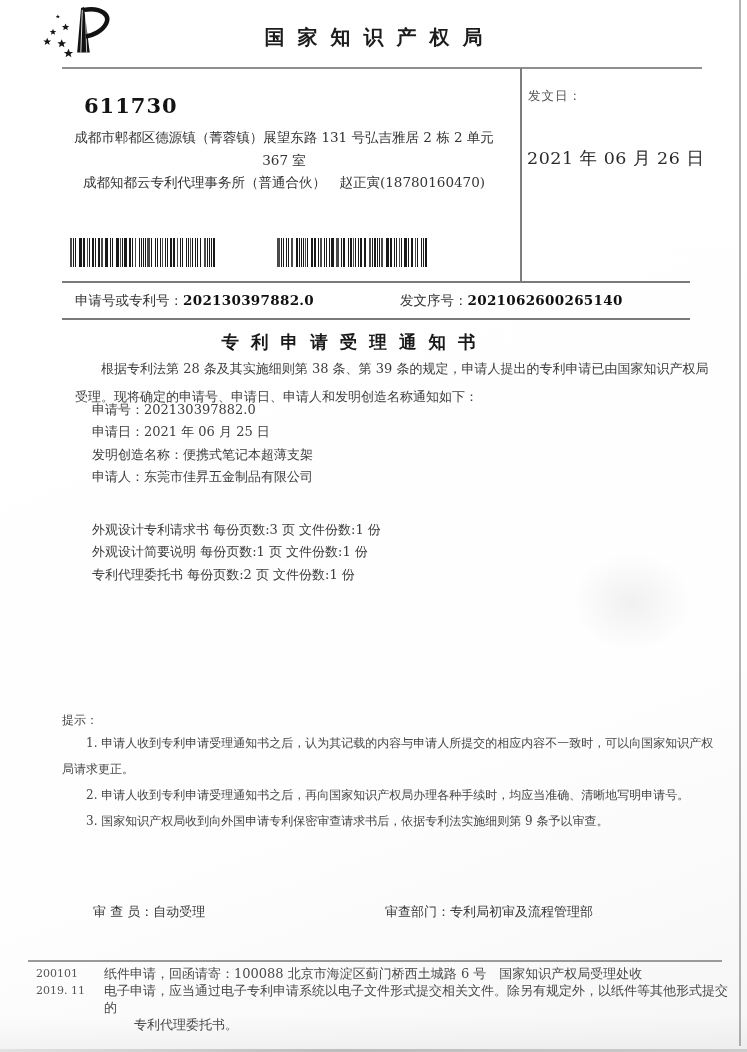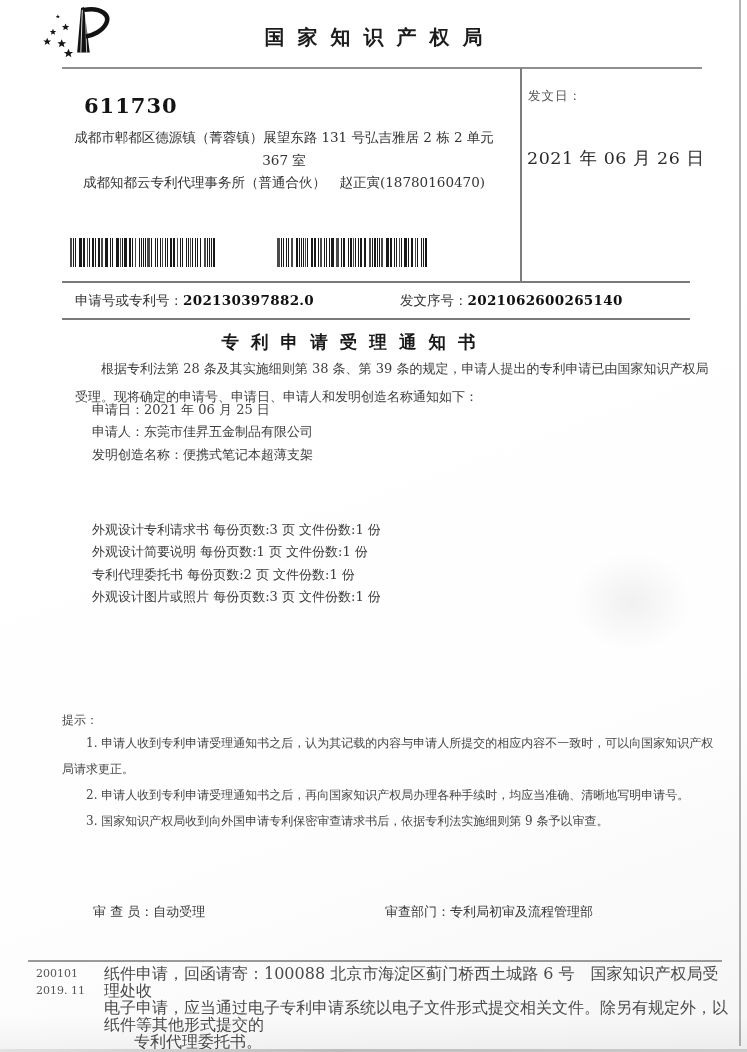--- a/index.html
+++ b/index.html
@@ -43,21 +43,21 @@
   
   .tips-label{left:62px;top:712px;font-size:12px;color:#444;}
   .tips{left:62px;top:730px;width:656px;font-size:12px;color:#464646;}
   .tips p{margin:0;text-indent:2em;line-height:26px;}
   
   .examiner{left:93px;top:903px;font-size:13px;color:#3a3a3a;}
   .dept{left:385px;top:903px;font-size:13px;color:#3a3a3a;}
   
   .rule-footer{left:28px;top:960px;width:694px;height:2px;background:#9a9a9a;}
   .footer-codes{left:36px;top:966px;font-size:11px;line-height:16.5px;color:#555;}
-  .footer-body{left:104px;top:965px;width:630px;font-size:16px;line-height:17px;color:#4a4a4a;}
+  .footer-body{left:104px;top:965px;width:630px;font-size:13px;line-height:17px;color:#4a4a4a;}
   .footer-body .cont{padding-left:30px;}
   
   .edge-right{left:739px;top:0;width:2px;height:1046px;background:rgba(130,130,130,.6);}
   .edge-bottom{left:0;right:0;bottom:0;height:3px;
     background:linear-gradient(90deg,#e2e2e2,#bdbdbd 45%,#cccccc);}
   .shade-bottom{left:0;right:0;bottom:3px;height:34px;
     background:linear-gradient(180deg,rgba(0,0,0,0) 0%,rgba(0,0,0,0.035) 100%);}
   .smudge{left:572px;top:552px;width:120px;height:100px;border-radius:50%;
     background:radial-gradient(ellipse at center,rgba(120,120,120,.10),rgba(120,120,120,0) 70%);}
   .logo{left:38px;top:6px;}
@@ -306,31 +306,31 @@
 
   <div class="abs refline ref1"><span>申请号或专利号：</span><b>202130397882.0</b></div>
   <div class="abs refline ref2"><span>发文序号：</span><b>2021062600265140</b></div>
 
   <div class="abs rule-mid2"></div>
 
   <div class="abs notice-title">专 利 申 请 受 理 通 知 书</div>
   <p class="abs intro">根据专利法第 28 条及其实施细则第 38 条、第 39 条的规定，申请人提出的专利申请已由国家知识产权局受理。现将确定的申请号、申请日、申请人和发明创造名称通知如下：</p>
 
   <div class="abs fields">
+    <div><span>申请号：</span><span>202130397882.0</span></div>
     <div><span>申请日：</span><span>2021 年 06 月 25 日</span></div>
+    <div><span>发明创造名称：</span><span>便携式笔记本超薄支架</span></div>
     <div><span>申请人：</span><span>东莞市佳昇五金制品有限公司</span></div>
-    <div><span>发明创造名称：</span><span>便携式笔记本超薄支架</span></div>
   </div>
 
 
   <div class="abs docs">
     <div>外观设计专利请求书 每份页数:3 页  文件份数:1 份</div>
     <div>外观设计简要说明 每份页数:1 页  文件份数:1 份</div>
     <div>专利代理委托书 每份页数:2 页  文件份数:1 份</div>
-    <div>外观设计图片或照片 每份页数:3 页  文件份数:1 份</div>
   </div>
 
   <div class="abs smudge"></div>
 
   <div class="abs tips-label">提示：</div>
   <div class="abs tips">
     <p>1. 申请人收到专利申请受理通知书之后，认为其记载的内容与申请人所提交的相应内容不一致时，可以向国家知识产权局请求更正。</p>
     <p>2. 申请人收到专利申请受理通知书之后，再向国家知识产权局办理各种手续时，均应当准确、清晰地写明申请号。</p>
     <p>3. 国家知识产权局收到向外国申请专利保密审查请求书后，依据专利法实施细则第 9 条予以审查。</p>
   </div>

